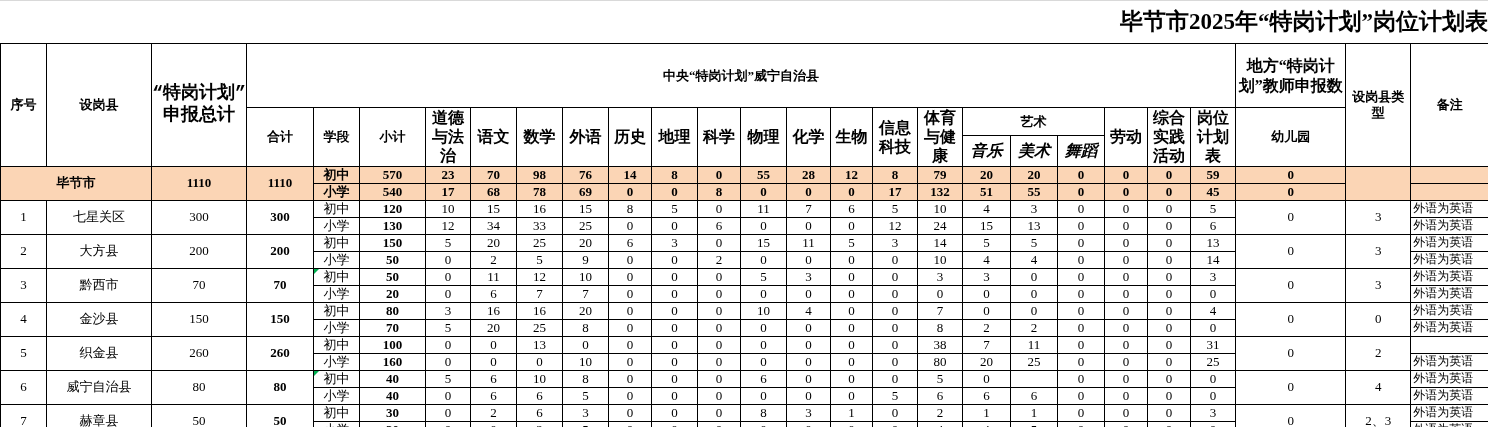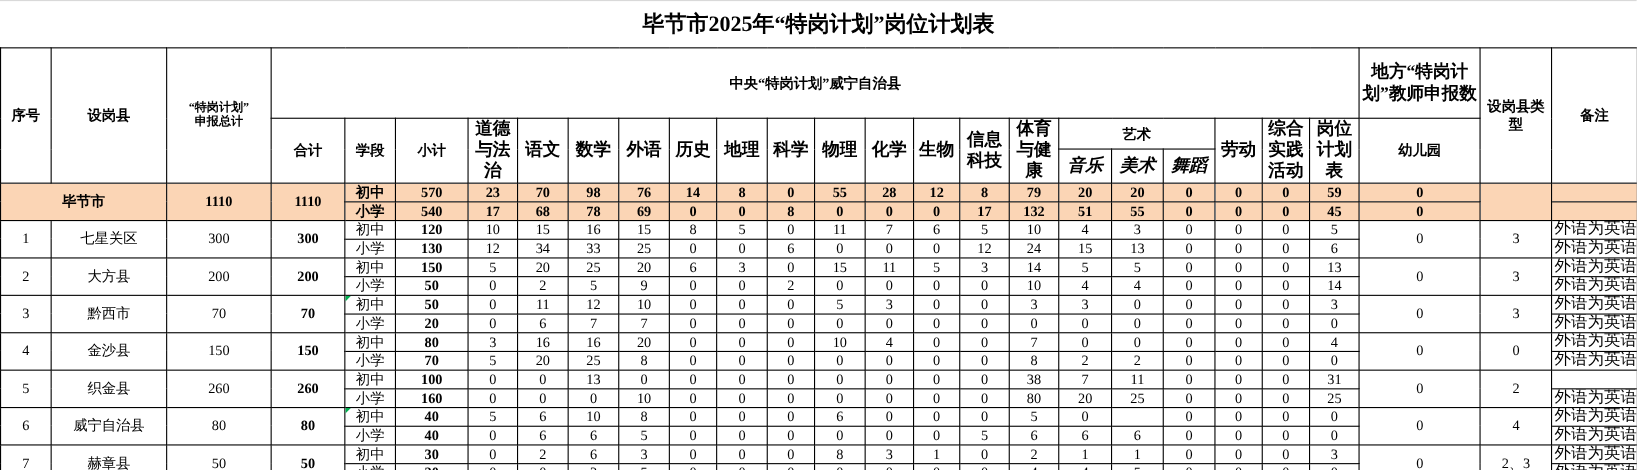--- a/index.html
+++ b/index.html
@@ -1,30 +1,30 @@
 <!DOCTYPE html>
 <html style="--hl: #FBD5B5; --green: #00B050;"><head>
 <meta charset="utf-8">
 <style>
   * { box-sizing: border-box; margin: 0; padding: 0; }
   body { background: #fff; font-family: "Liberation Serif", "DejaVu Serif", serif; }
   .sheet { width: 1488px; border-top: 1px solid #d9d9d9; }
-  .title { height: 42px; line-height: 42px; text-align: center; font-size: 20px; font-weight: bold; color: #000; }
+  .title { height: 42px; line-height: 42px; text-align: right; font-size: 23px; font-weight: bold; color: #000; }
   table { border-collapse: collapse; table-layout: fixed; width: 1488px; }
   th, td { border: 1px solid #000; text-align: center; vertical-align: middle; overflow: hidden; padding: 0; }
   th { font-weight: bold; font-size: 16px; line-height: 1.2; word-break: break-all; }
   .thr1 th { height: 64px; }
   .thr2 th { height: 22px; }
   .thr3 th { height: 24px; font-style: italic; }
   .big { font-size: 13px; }
-  .pre { white-space: pre-line; font-size: 11px; }
+  .pre { white-space: pre-line; font-size: 18px; font-family: Liberation Mono, monospace; }
   td { height: 17px; font-size: 13px; line-height: 1.05; word-break: break-all; }
   .hl td { background: var(--hl, #FBD5B5); font-weight: bold; }
   .bold { font-weight: bold; }
-  .remark { text-align: left; font-size: 15px; padding-left: 2px; }
+  .remark { text-align: left; font-size: 12px; padding-left: 2px; }
   .marker { position: relative; }
   .marker::before { content: ""; position: absolute; top: 0; left: 0; width: 0; height: 0;
     border-top: 5px solid var(--green, #00B050); border-right: 5px solid transparent; }
   .green-bar { width: 1488px; height: 3px; background: var(--green, #00B050); }
 </style>
 </head>
 <body>
 
 <div class="sheet">
   <div class="title">毕节市2025年“特岗计划”岗位计划表</div>

